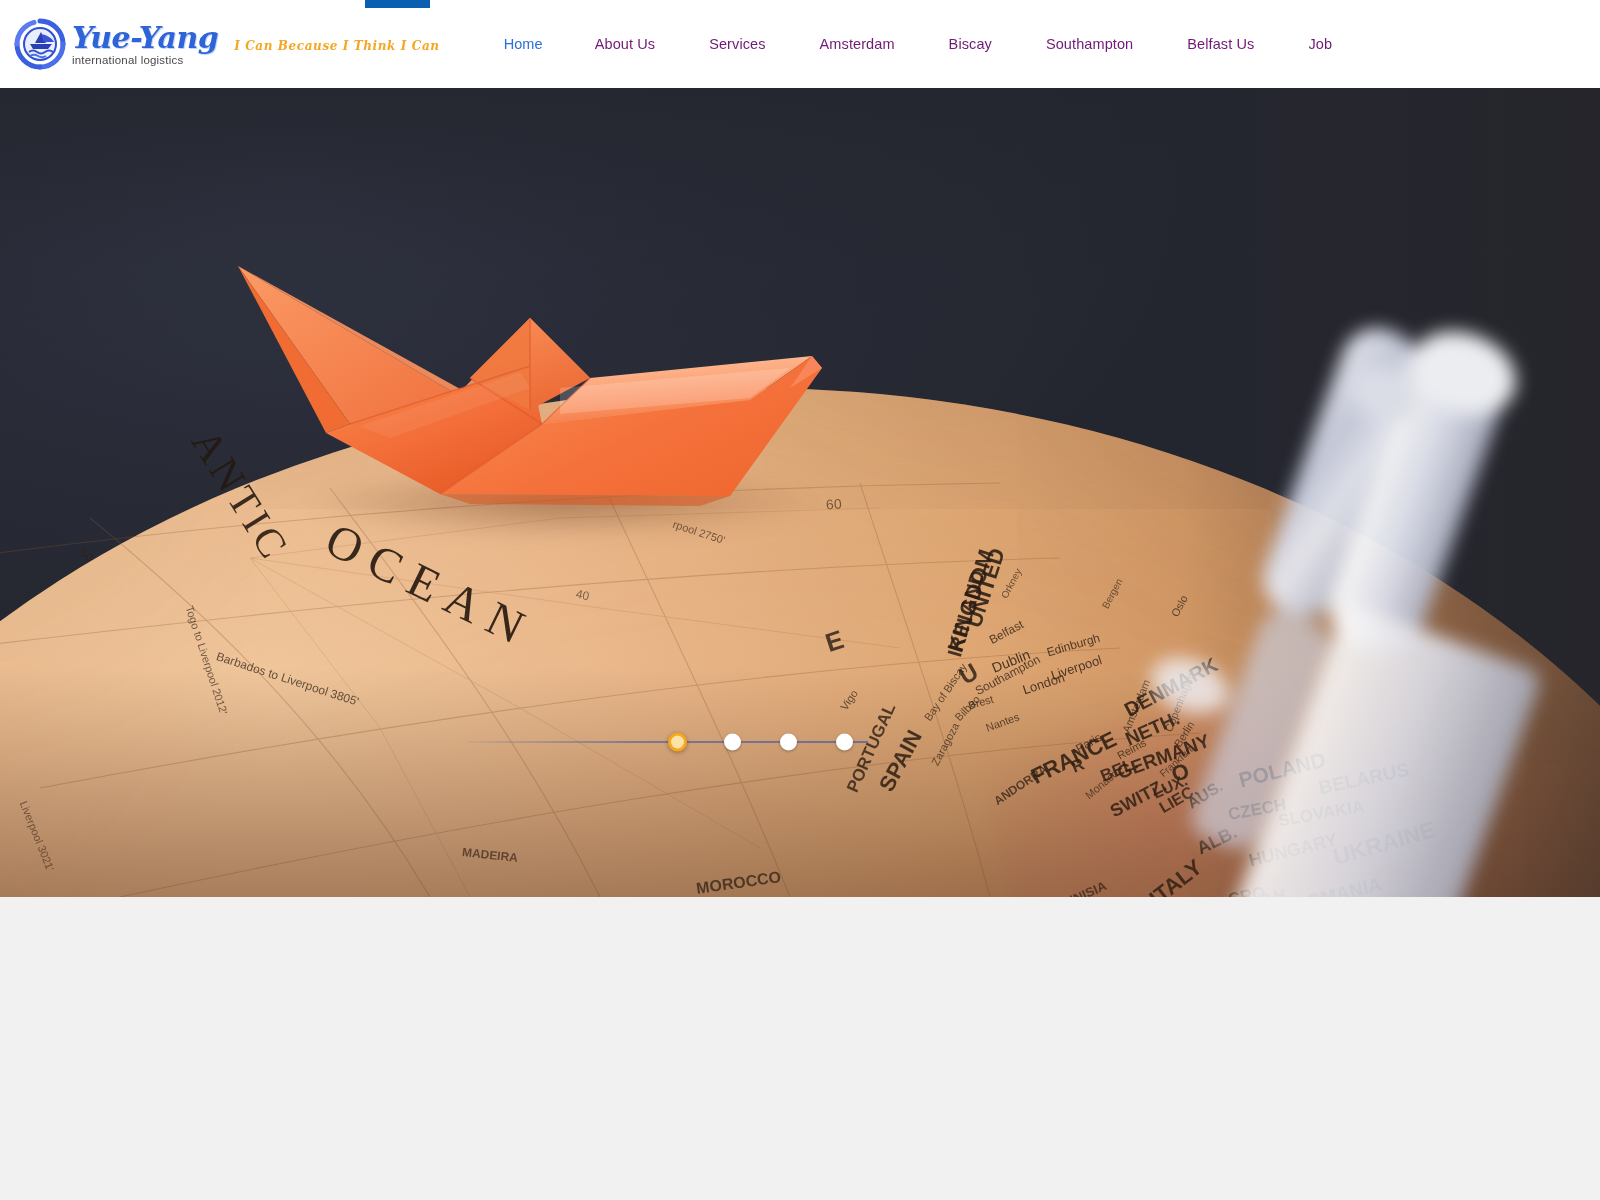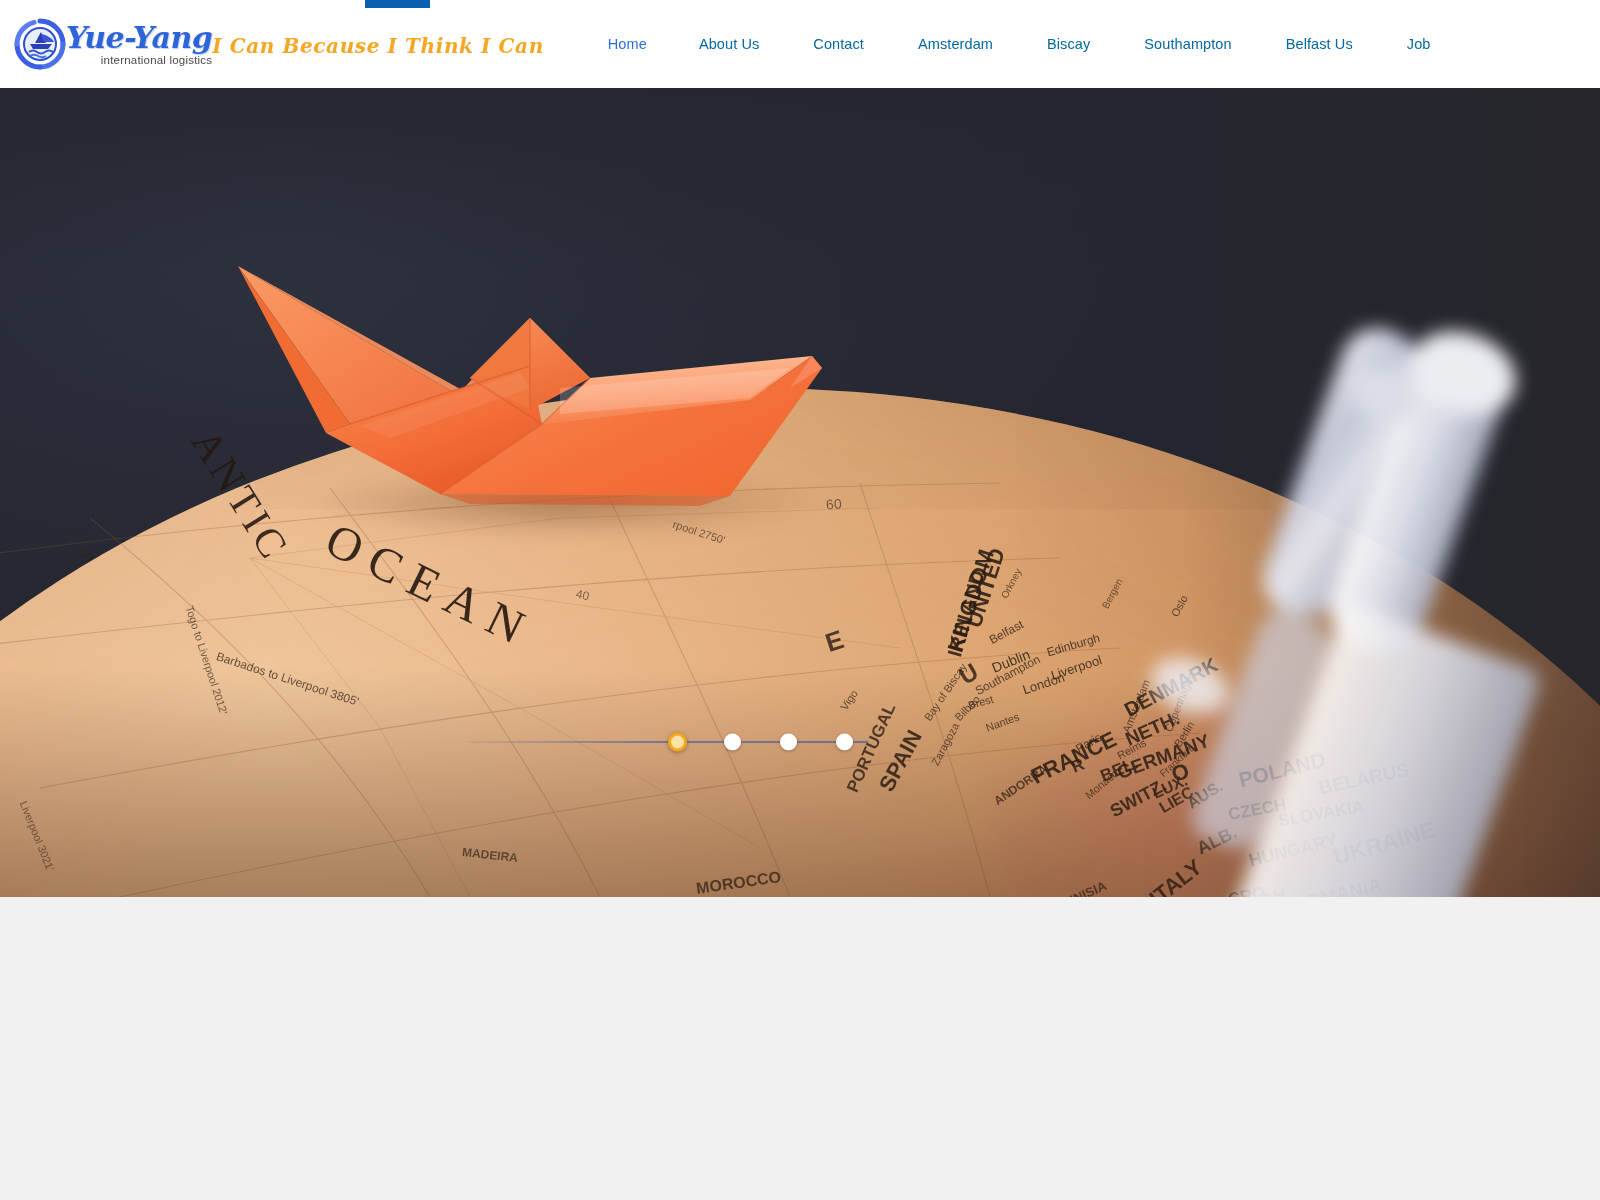--- a/index.html
+++ b/index.html
@@ -24,46 +24,47 @@
     width:1600px; height:88px;
     background:#ffffff;
     display:flex; align-items:center;
     z-index:20;
   }
 
   .brand{ display:flex; align-items:center; margin-left:14px; }
 
   .emblem{ width:52px; height:52px; flex:0 0 52px; position:relative; }
 
-  .brand-text{ position:relative; top:1px;text-align:right; }
+  .brand-text{ margin-left:6px; position:relative; top:1px; }
   .brand-name{
     font-family:"DejaVu Serif", serif;
     font-style:italic; font-weight:bold;
     font-size:30px; line-height:30px;
     color:#2f63d8; letter-spacing:-0.5px;
     text-shadow:1px 1px 0 rgba(120,160,235,.45);
   }
   .brand-sub{
     font-size:11.5px; line-height:13px;
     color:#4a4a4a; letter-spacing:.2px;
     margin-top:1px;
     font-family:"Liberation Sans", sans-serif;
   }
 
   .tagline{
+    margin-left:16px;
     font-family:"DejaVu Serif", serif;
     font-style:italic; font-weight:bold;
-    font-size:20px; color:#f5a623;
+    font-size:12px; color:#f5a623;
     letter-spacing:.6px; white-space:nowrap;
     position:relative; top:2px;
   }
 
   .nav{ display:flex; align-items:center; margin-left:20px;padding-left:44px; }
   .nav-item{
-    font-size:14.5px; color:#0369a1;
+    font-size:14.5px; color:#701a75;
     padding:0 0; margin-right:54px;
     white-space:nowrap; cursor:pointer;
     letter-spacing:.1px;
   }
   .nav-item.active{ color:#2b6fd6; margin-right:52px; }
   .nav-item:last-child{ margin-right:0; }
 
   
   .hero{
     position:absolute; top:88px; left:0;
@@ -245,21 +246,21 @@
       <div class="brand-name">Yue-Yang</div>
       <div class="brand-sub">international logistics</div>
     </div>
   </div>
 
   <div class="tagline">I Can Because I Think I Can</div>
 
   <nav class="nav">
     <div class="nav-item active">Home</div>
     <div class="nav-item">About Us</div>
-    <div class="nav-item">Contact</div>
+    <div class="nav-item">Services</div>
     <div class="nav-item">Amsterdam</div>
     <div class="nav-item">Biscay</div>
     <div class="nav-item">Southampton</div>
     <div class="nav-item">Belfast Us</div>
     <div class="nav-item">Job</div>
   </nav>
 </div>
 
 <div class="hero">
 

